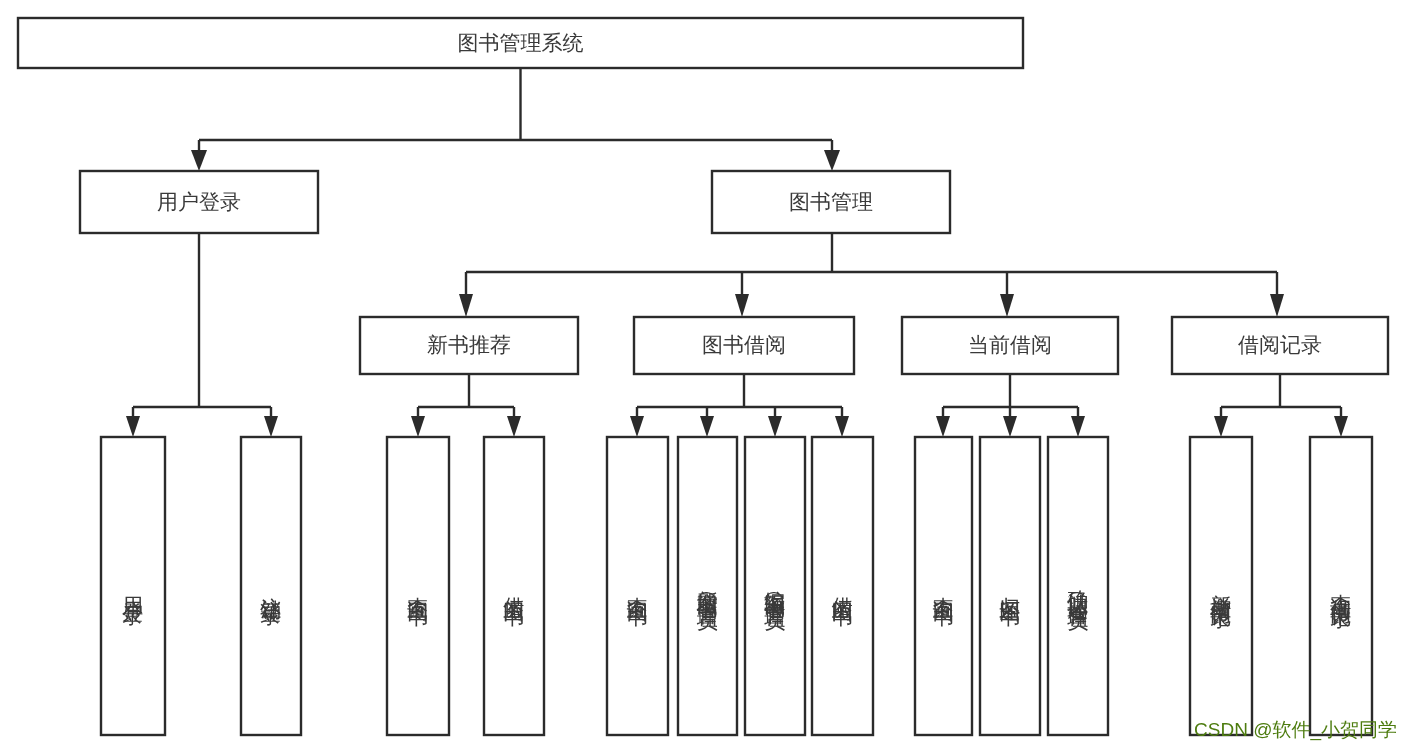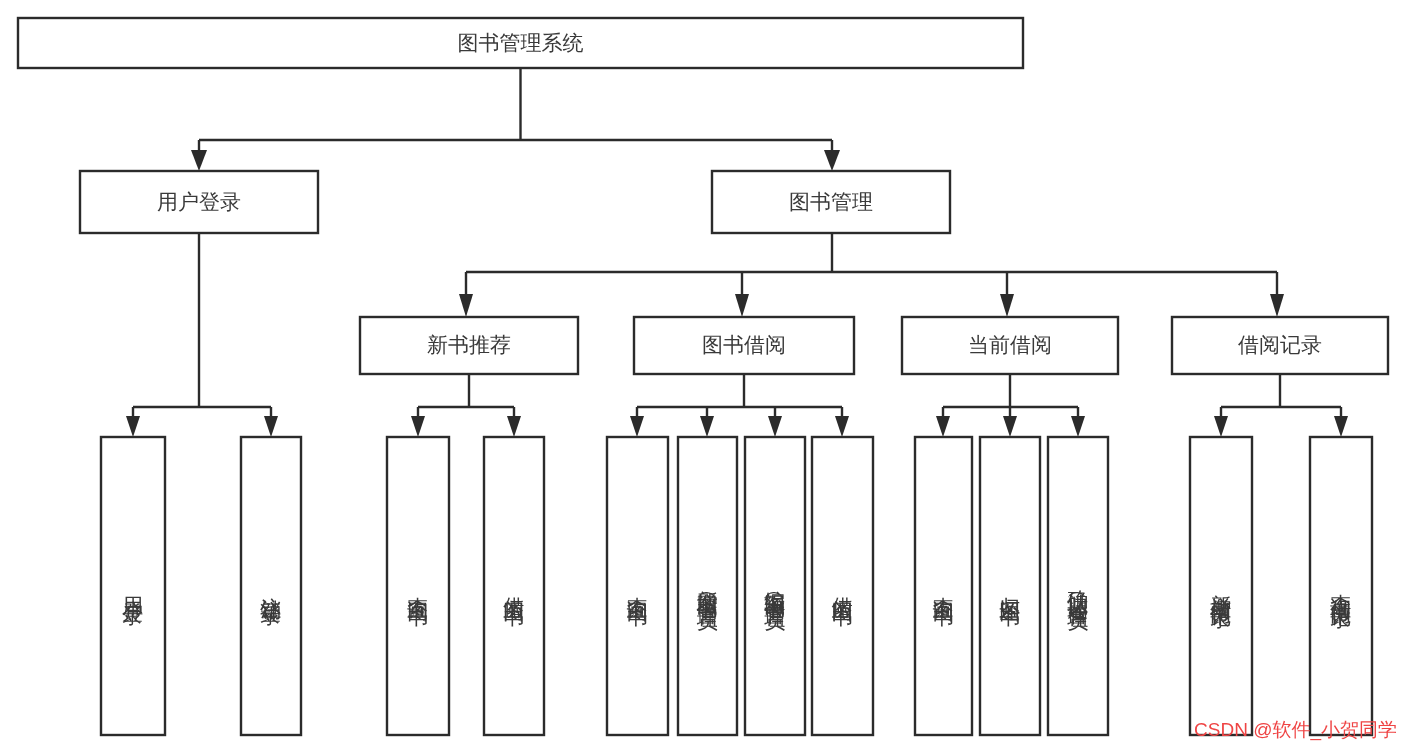--- a/index.html
+++ b/index.html
@@ -63,21 +63,21 @@
     justify-content: center;
     white-space: nowrap;
     pointer-events: none;
   }
   .watermark {
     position: absolute;
     right: 8px;
     bottom: 4px;
     font-family: "Liberation Sans", "DejaVu Sans", sans-serif;
     font-size: 19px;
-    color: #ef4444;
+    color: #4d7c0f;
     white-space: nowrap;
   }
 </style>
 </head>
 <body>
 
 <div id="diagram-root">
 
   <svg class="tree-canvas" viewBox="0 0 1405 747">
 

